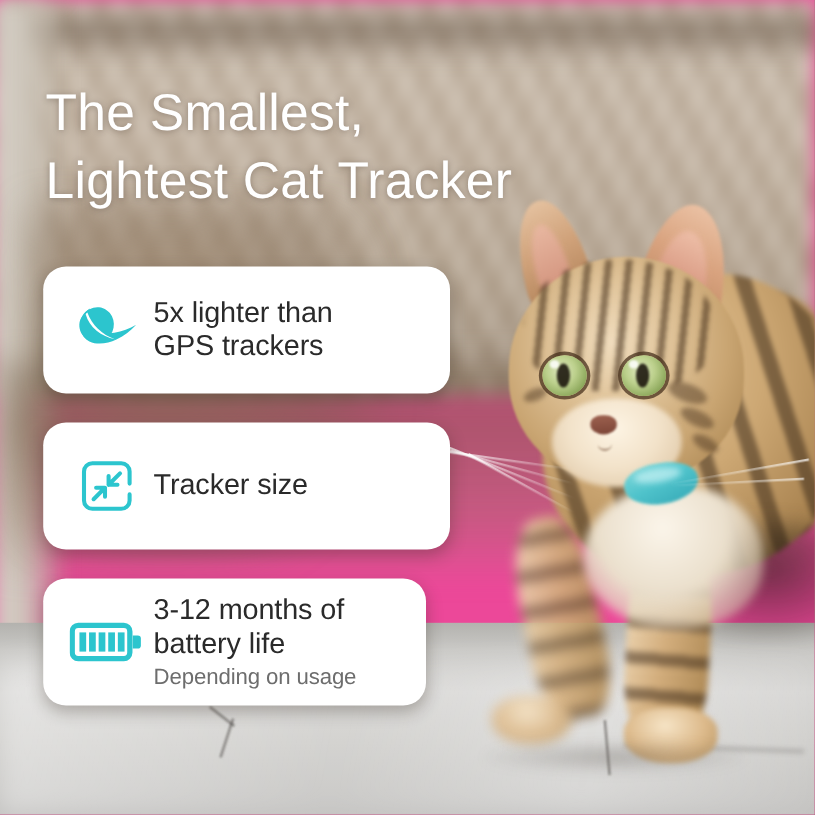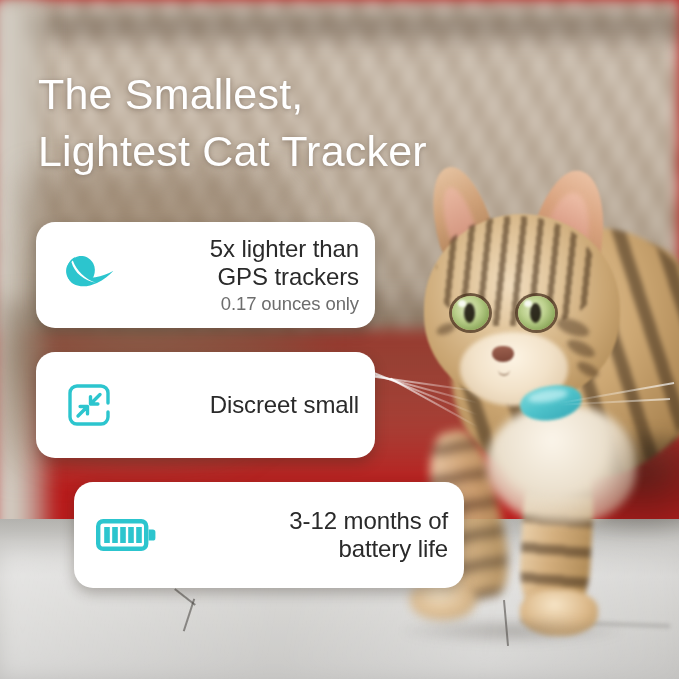--- a/index.html
+++ b/index.html
@@ -11,21 +11,21 @@
     overflow: hidden;
     background: #8b7f72;
     font-family: "Liberation Sans", sans-serif;
   }
 
   #promo-canvas {
     position: relative;
     width: 679px;
     height: 679px;
     overflow: hidden;
-    background: #b91c1c;
+    background: #ec4899;
   }
 
   
   .bg-layer { position: absolute; inset: 0; }
 
   
   .bg-textile {
     position: absolute;
     left: 0; top: 0; width: 679px; height: 330px;
     background:
@@ -375,33 +375,32 @@
     display: flex;
     align-items: center;
     background: #ffffff;
     border-radius: 19px;
     box-shadow: 0 5px 13px rgba(48,36,26,0.30);
     height: 106px;
     padding: 0 16px 0 18px;
   }
   .card-1 { width: 339px; }
   .card-2 { width: 339px; }
-  .card-3 { width: 390px; margin-left: 38px; }
+  .card-3 { width: 319px; }
 
   .card-icon {
     flex: 0 0 auto;
     width: 70px;
     display: flex;
     align-items: center;
     justify-content: center;
   }
   .card-text {
     flex: 1 1 auto;
     padding-left: 4px;
-    text-align: right;
   }
   .card-title {
     color: #2a2a2a;
     font-weight: 400;
     font-size: 24px;
     line-height: 1.18;
     letter-spacing: -0.1px;
     white-space: pre-line;
   }
   .card-sub {
@@ -507,53 +506,53 @@
                    -4.3 2-9.6 1.7-13.6-.8C7.3 29.1 4.9 24.4 5.1 19.5
                    c.1-3 1.1-5.9 3.5-8.3Z" fill="#2cc5ce"></path>
           <path d="M11.8 9.4c1.9 5.1 4.9 9.8 8.8 13.6 4 3.9 8.9 6.9 14.2 8.7
                    -5.6-1-10.9-3.4-15.3-7-4.4-3.6-7.6-8.4-9.1-13.8
                    .3-.6.8-1.1 1.4-1.5Z" fill="#ffffff"></path>
         </svg>
       </div>
       <div class="card-text">
         <div class="card-title">5x lighter than
 GPS trackers</div>
-        <div class="card-sub">0.17 ounces only</div>
       </div>
     </div>
 
     <div class="card card-2">
       <div class="card-icon">
         <svg width="54" height="54" viewBox="0 0 54 54" aria-hidden="true">
           <path d="M46 34v5a7 7 0 0 1-7 7H15a7 7 0 0 1-7-7V15a7 7 0 0 1 7-7h24
                    a7 7 0 0 1 7 7v10" fill="none" stroke="#2cc5ce" stroke-width="3.4" stroke-linecap="round"></path>
           <path d="M38 16.5 28.5 26M28.5 26h7.4M28.5 26v-7.4" fill="none" stroke="#2cc5ce" stroke-width="3.4" stroke-linecap="round" stroke-linejoin="round"></path>
           <path d="M16 38l9.5-9.5M25.5 28.5h-7.4M25.5 28.5v7.4" fill="none" stroke="#2cc5ce" stroke-width="3.4" stroke-linecap="round" stroke-linejoin="round"></path>
         </svg>
       </div>
       <div class="card-text">
-        <div class="card-title">Discreet small</div>
+        <div class="card-title">Tracker size</div>
       </div>
     </div>
 
     <div class="card card-3">
       <div class="card-icon">
         <svg width="62" height="38" viewBox="0 0 62 38" aria-hidden="true">
           <rect x="2.2" y="5.2" width="48" height="27.6" rx="5" fill="none" stroke="#2cc5ce" stroke-width="4.4"></rect>
           <path d="M52.6 13.5h4.2a2.6 2.6 0 0 1 2.6 2.6v5.8
                    a2.6 2.6 0 0 1-2.6 2.6h-4.2z" fill="#2cc5ce"></path>
           <rect x="8.2" y="11" width="5.6" height="16" fill="#2cc5ce"></rect>
           <rect x="16.2" y="11" width="5.6" height="16" fill="#2cc5ce"></rect>
           <rect x="24.2" y="11" width="5.6" height="16" fill="#2cc5ce"></rect>
           <rect x="32.2" y="11" width="5.6" height="16" fill="#2cc5ce"></rect>
           <rect x="40.2" y="11" width="5.6" height="16" fill="#2cc5ce"></rect>
         </svg>
       </div>
       <div class="card-text">
         <div class="card-title">3-12 months of
 battery life</div>
+        <div class="card-sub">Depending on usage</div>
       </div>
     </div>
 
   </div>
 
 
 </div>
 
 </body></html>

